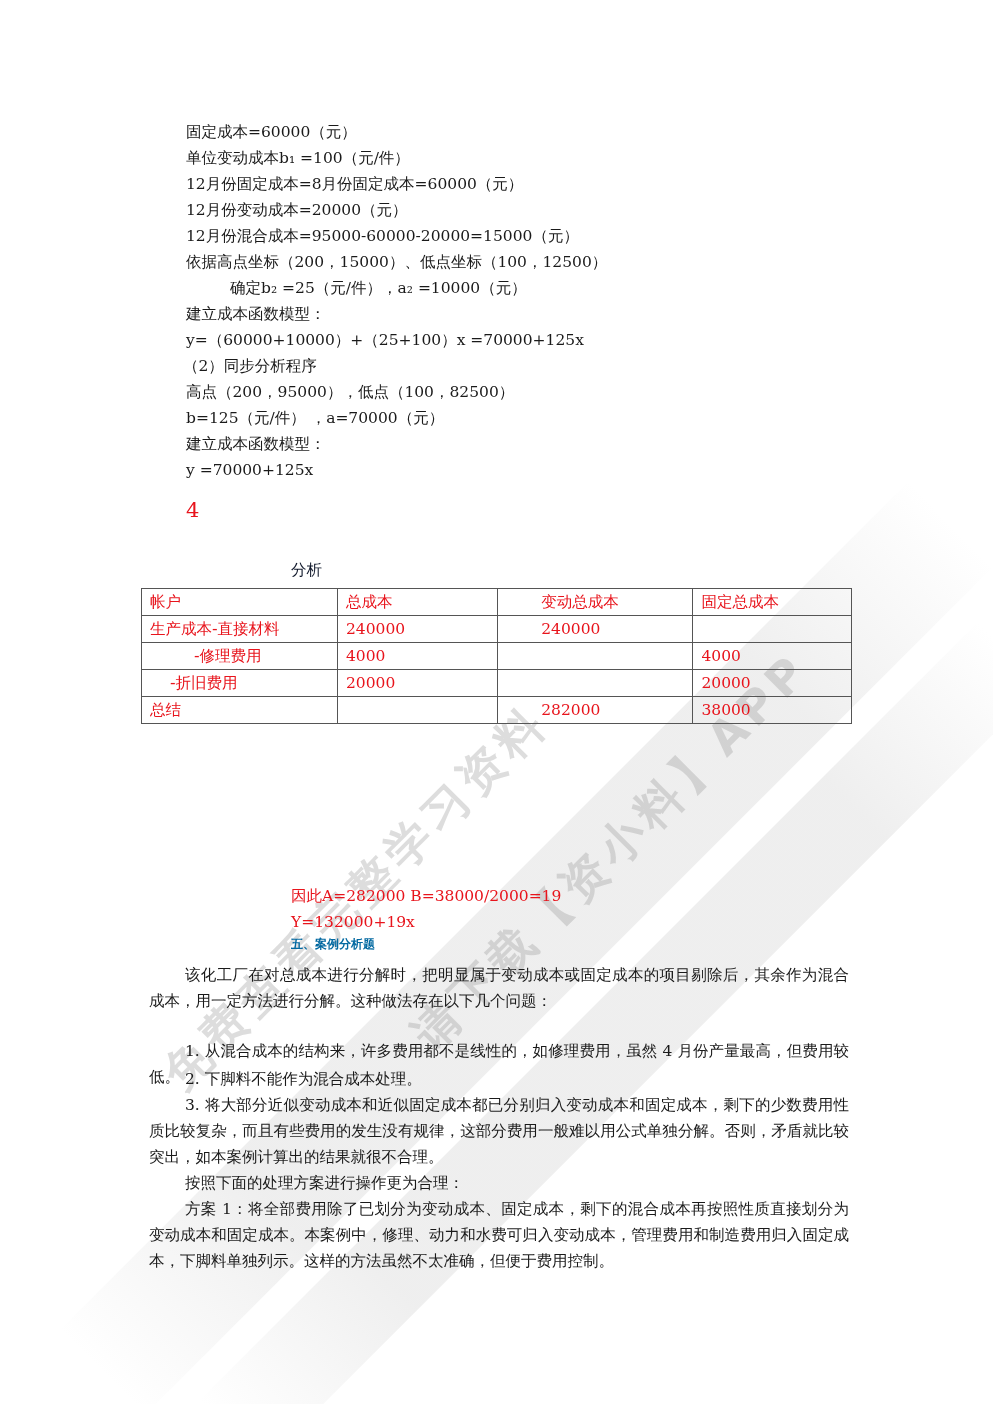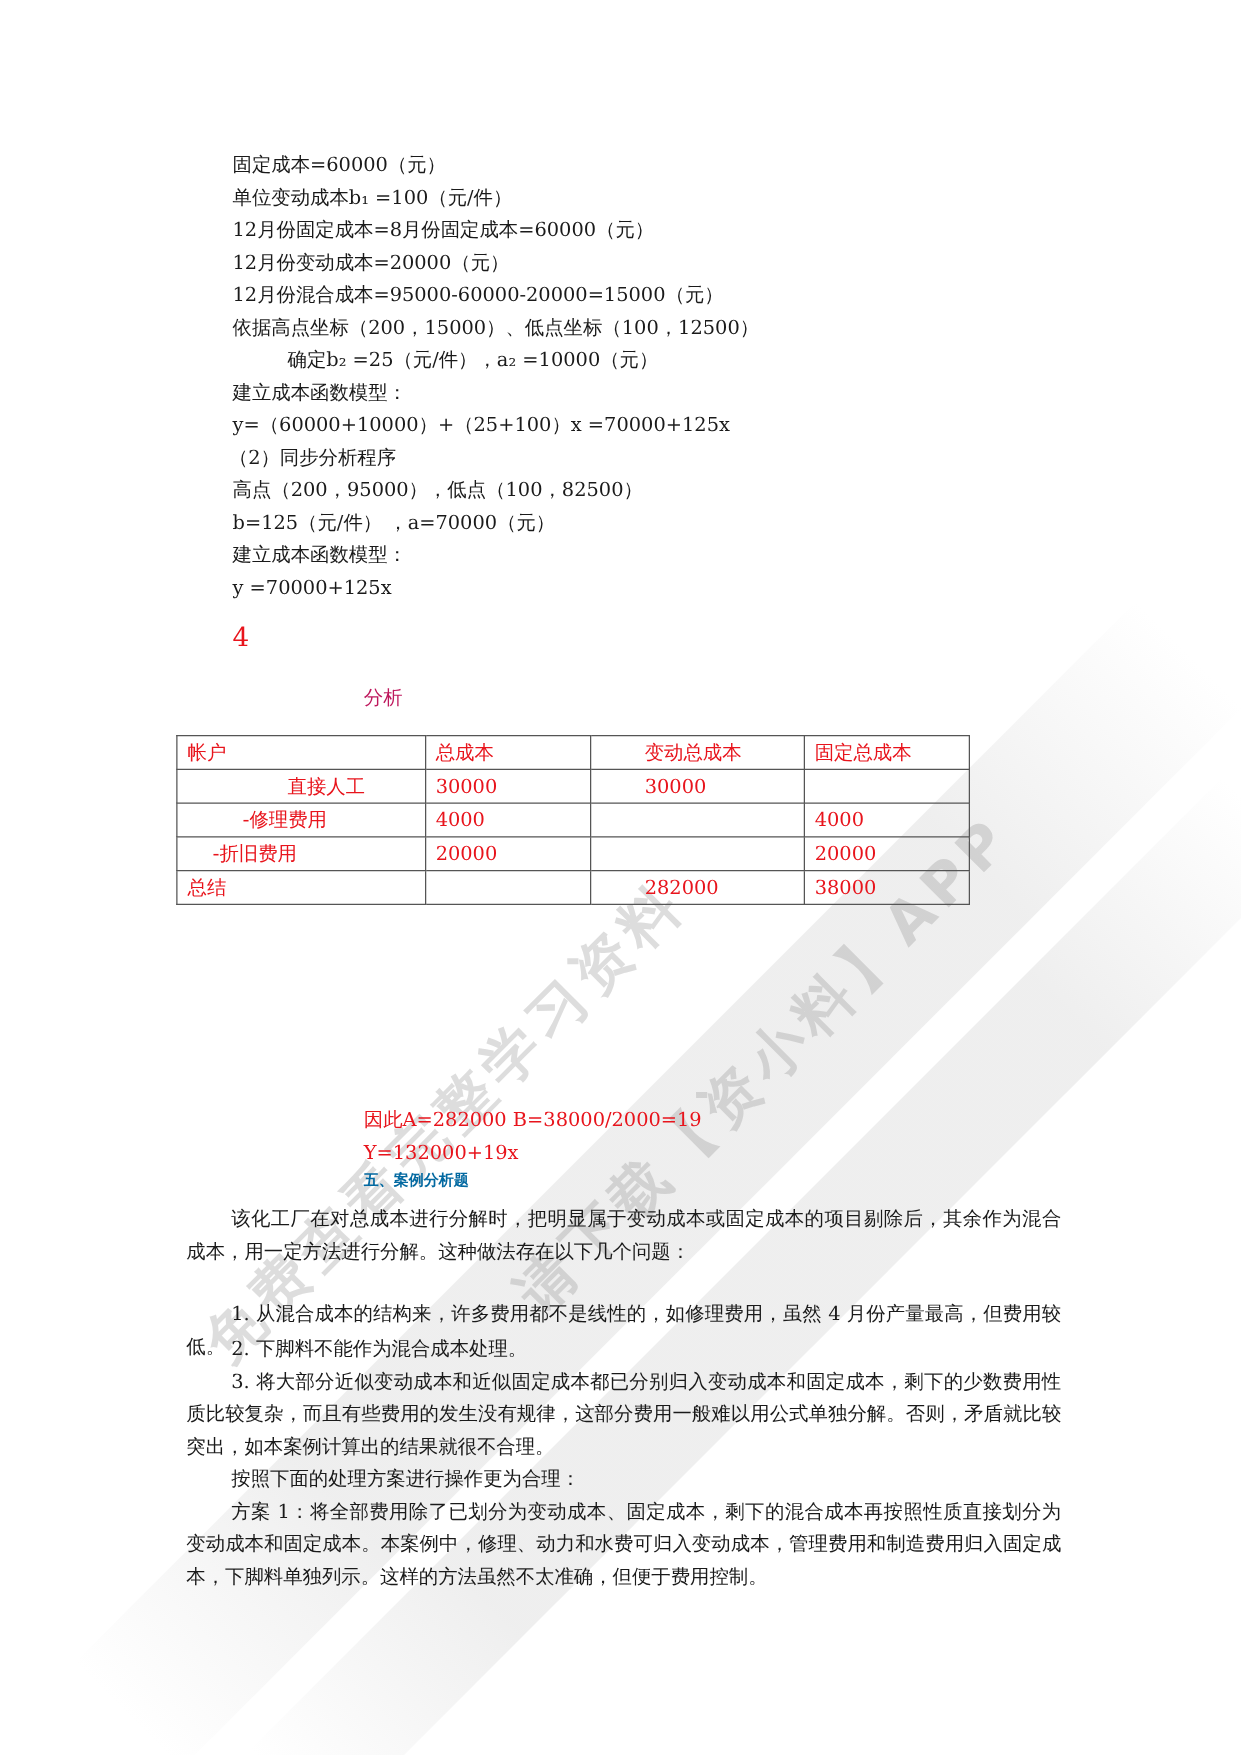--- a/index.html
+++ b/index.html
@@ -54,30 +54,30 @@
     .big-four {
       position: absolute;
       left: 186px;
       top: 498px;
       font-size: 21px;
       color: #e8141c;
     }
     .table-caption {
       position: absolute;
       left: 291px;
-      top: 548px;
-      font-size: 15.5px;
-      color: #be185d;
+      top: 560px;
+      font-size: 15.5px;
+      color: #0f172a;
       font-family: "DejaVu Sans", sans-serif;
     }
     table.analysis {
       position: absolute;
       left: 141px;
       top: 588px;
-      width: 635px;
+      width: 711px;
       border-collapse: collapse;
       font-size: 15.5px;
       color: #e8141c;
     }
     table.analysis td {
       border: 1.5px solid #555;
       padding: 0 0 0 8px;
       height: 25px;
       vertical-align: top;
       line-height: 26px;
@@ -157,23 +157,23 @@
 
     <table class="analysis">
       <tbody>
           <tr>
         <td class="c0">帐户</td>
         <td class="c1">总成本</td>
         <td class="c2">变动总成本</td>
         <td class="c3">固定总成本</td>
       </tr>
       <tr>
-        <td class="c0 indent-1">直接人工</td>
-        <td class="c1 num">30000</td>
-        <td class="c2 num">30000</td>
+        <td class="c0">生产成本-直接材料</td>
+        <td class="c1 num">240000</td>
+        <td class="c2 num">240000</td>
         <td class="c3 num"></td>
       </tr>
       <tr>
         <td class="c0 indent-2">-修理费用</td>
         <td class="c1 num">4000</td>
         <td class="c2 num"></td>
         <td class="c3 num">4000</td>
       </tr>
       <tr>
         <td class="c0 indent-4">-折旧费用</td>

